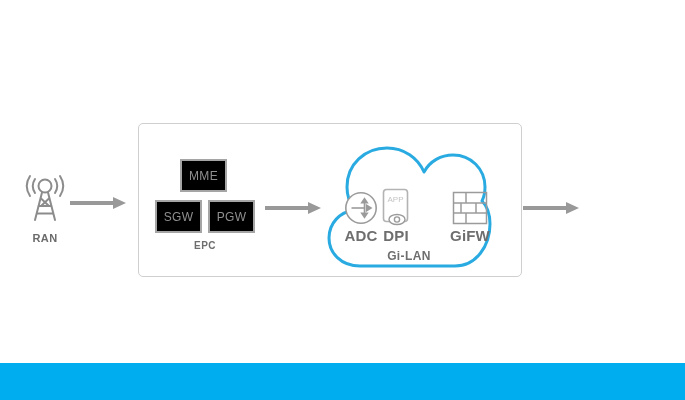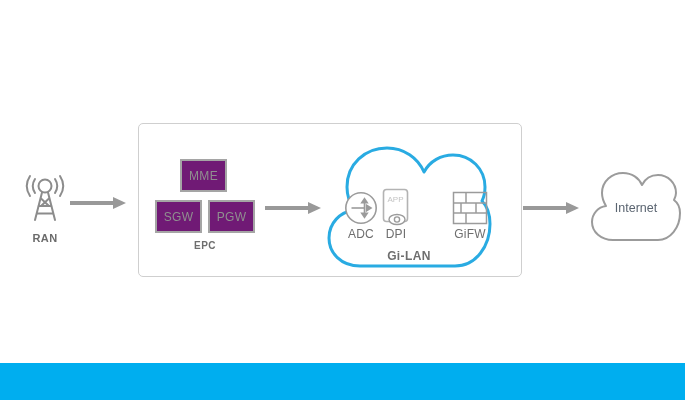--- a/index.html
+++ b/index.html
@@ -15,34 +15,34 @@
   .arrow{width:58px;height:14px;}
   .arrow1{left:69px;top:196px;}
   .arrow2{left:264px;top:201px;}
   .arrow3{left:522px;top:201px;}
   
   .epc-container{
     left:138px;top:123px;width:384px;height:154px;
     border:1px solid #cfcfcf;border-radius:5px;background:#fff;box-sizing:border-box;
   }
   .node-box{
-    width:47px;height:33px;border:2px solid #a5a5a5;background:#701a75;box-sizing:border-box;
+    width:47px;height:33px;border:2px solid #a5a5a5;background:#000000;box-sizing:border-box;
     display:flex;align-items:center;justify-content:center;
     font-size:12px;color:#8f8f8f;letter-spacing:.3px;
   }
   .mme{left:180px;top:159px;}
   .sgw{left:155px;top:200px;}
   .pgw{left:208px;top:200px;}
   .epc-label{left:155px;top:240px;width:100px;text-align:center;
     font-size:10px;font-weight:700;color:#6e6e6e;letter-spacing:.4px;}
   
   .gilan-cloud{left:324px;top:143px;}
   .service{top:189px;text-align:center;}
   .service .icon-box{height:37px;display:flex;align-items:center;justify-content:center;}
-  .service-label{margin-top:1px;font-size:12px;font-weight:400;color:#6e6e6e;letter-spacing:.2px;}
+  .service-label{margin-top:1px;font-size:15px;font-weight:700;color:#6e6e6e;letter-spacing:.2px;}
   .svc-adc{left:340px;width:42px;}
   .svc-dpi{left:375px;width:42px;}
   .svc-cgn{left:411px;width:42px;}
   .svc-gifw{left:448px;width:44px;}
   .gilan-label{left:359px;top:249px;width:100px;text-align:center;
     font-size:12px;font-weight:700;color:#6e6e6e;letter-spacing:.4px;}
   
   .internet-wrap{left:589px;top:171px;width:94px;height:76px;}
   .internet-label{position:absolute;left:0;top:30px;width:94px;text-align:center;
     font-size:12.5px;color:#5a6470;}
@@ -156,33 +156,16 @@
     <div class="service-label">GiFW</div>
   </div>
 
   <div class="abs gilan-label">Gi-LAN</div>
 
   <svg class="abs arrow arrow3" viewBox="0 0 58 14">
     <line x1="1" y1="7" x2="44" y2="7" stroke="#999999" stroke-width="4"></line>
     <polygon points="44,1 57,7 44,13" fill="#999999"></polygon>
   </svg>
 
-  <div class="abs internet-wrap">
-    <svg width="94" height="76" viewBox="0 0 94 76">
-      <path d="M 24 69
-               C 12 69, 3 61, 3 51
-               C 3 43, 9 36, 17 35
-               C 14 30, 13 26, 13 22
-               C 13 10, 23 2, 34 2
-               C 43 2, 50 7, 53 14
-               C 56 8, 62 4, 69 4
-               C 79 4, 87 12, 87 22
-               C 87 25, 86 27, 85 29
-               C 89 32, 91 37, 91 42
-               C 91 57, 81 69, 69 69
-               Z" fill="#ffffff" stroke="#9b9b9b" stroke-width="2" stroke-linejoin="round"></path>
-    </svg>
-    <div class="internet-label">Internet</div>
-  </div>
 
   <div class="abs bottom-bar"></div>
 
 </div>
 
 </body></html>

